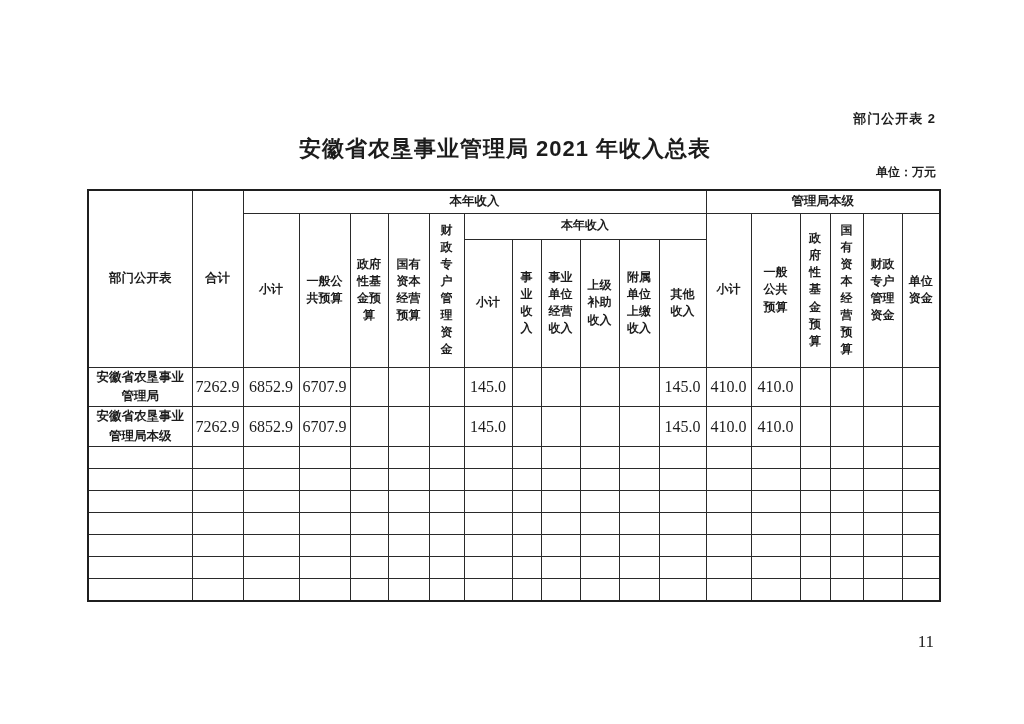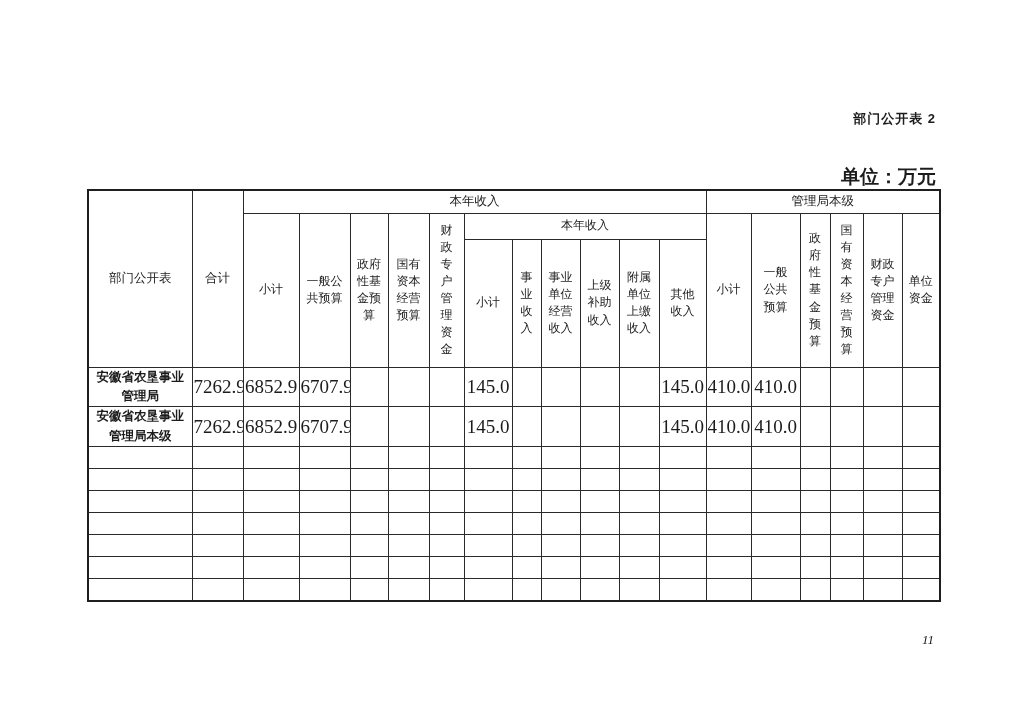--- a/index.html
+++ b/index.html
@@ -15,65 +15,66 @@
   .corner-label {
     position:absolute; top:110px; right:88px;
     font-size:13px; font-weight:bold; letter-spacing:1px;
   }
   .doc-title {
     position:absolute; top:134px; left:0; width:1010px;
     text-align:center; font-size:22px; font-weight:bold; letter-spacing:1px;
   }
   .unit-label {
     position:absolute; top:164px; right:88px;
-    font-size:19px; font-weight:bold;
+    font-size:12px; font-weight:bold;
   }
   .page-number {
     position:absolute; top:632px; right:90px;
-    font-family:"Liberation Serif", serif; font-size:13px;font-style:italic;
+    font-family:"Liberation Serif", serif; font-size:17px;
   }
 
   table.income {
     position:absolute; left:87px; top:189px;
     width:852px;
     border-collapse:collapse; table-layout:fixed;
     border:2px solid #1f1f1f;
   }
   table.income th, table.income td {
     border:1px solid #2a2a2a;
     padding:0 1px;
     overflow:hidden;
     vertical-align:middle;
   }
   table.income th {
-    font-size:12px; font-weight:normal; text-align:center;
+    font-size:12px; font-weight:bold; text-align:center;
     white-space:pre-line; line-height:1.42;
   }
   tr.h-a { height:23px; }
   tr.h-a th { font-size:12.5px; }
   tr.h-b { height:26px; }
   tr.h-c { height:128px; }
   tr.data-row { height:39px; }
   tr.empty-row { height:22px; }
   td.dept {
     font-size:12.5px; font-weight:bold; text-align:center;
     padding:2px 5px; white-space:pre-line; line-height:1.55;
   }
   td.num {
     font-family:"Liberation Serif", serif;
-    font-size:19px; text-align:center;
+    font-size:16px; text-align:center;
   }
 </style>
 </head>
 <body>
 
 <div class="page">
 
   <div class="corner-label">部门公开表 2</div>
 
+  <div class="doc-title">安徽省农垦事业管理局 2021 年收入总表</div>
 
   <div class="unit-label">单位：万元</div>
 
   <table class="income">
     <colgroup>
       <col style="width:104px">
         <col style="width:51px">
         <col style="width:56px">
       <col style="width:51px">
         <col style="width:38px">

